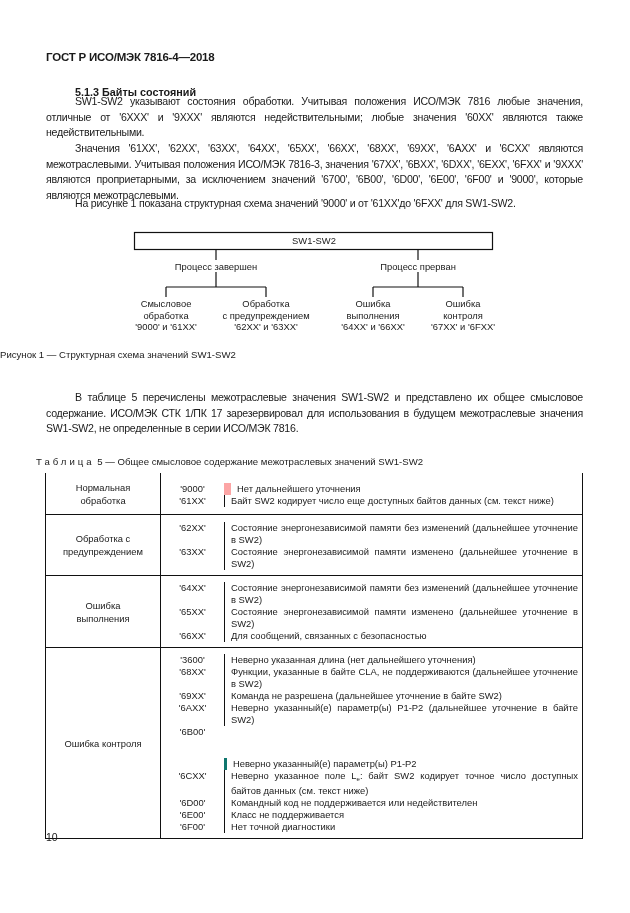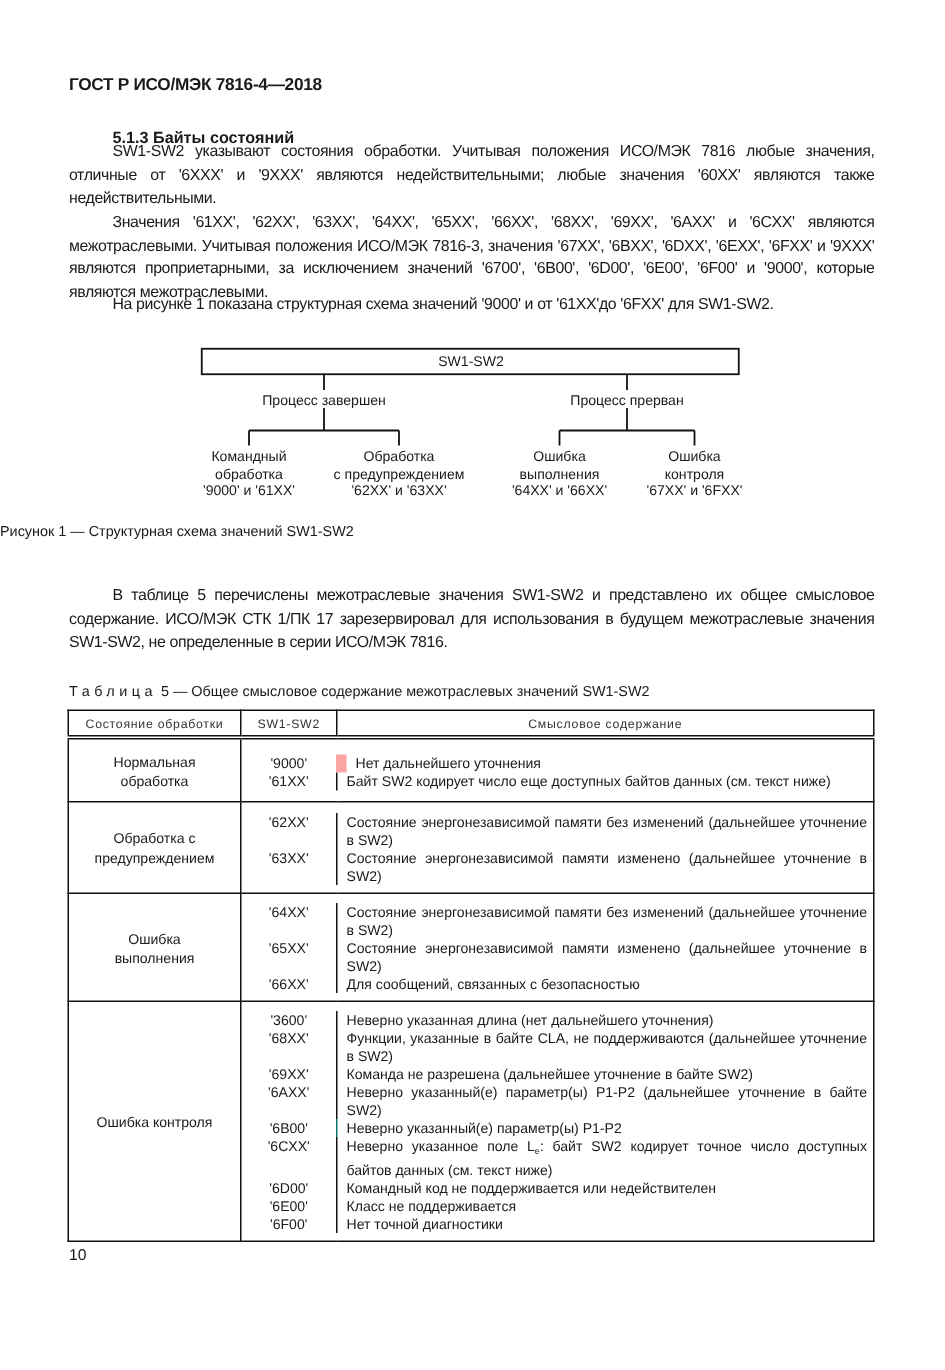--- a/index.html
+++ b/index.html
@@ -9,21 +9,21 @@
   .header { left: 46px; top: 51px; font-size: 11.5px; font-weight: bold; letter-spacing: -0.2px; }
   .para { left: 46px; width: 537px; font-size: 10.6px; line-height: 15.6px; text-align: justify; letter-spacing: -0.25px; }
   .para .ind { display: inline-block; width: 29px; }
   .sec-title { left: 75px; top: 86px; font-size: 10.8px; font-weight: bold; }
   
   .diagram { left: 0; top: 0; width: 630px; height: 370px; pointer-events: none; }
   .diagram svg { position: absolute; left: 0; top: 0; }
   .dlabel { position: absolute; font-size: 9.4px; text-align: center; line-height: 11.5px; white-space: nowrap; transform: translateX(-50%); }
   .caption { left: 0; width: 630px; top: 349px; font-size: 9.6px; }
   
-  .tcaption { left: 46px; top: 456px; font-size: 9.6px; }
+  .tcaption { left: 36px; top: 456px; font-size: 9.6px; }
   .tcaption .sp { letter-spacing: 3px; }
   table.t { position: absolute; left: 45px; top: 473px; width: 538px; border-collapse: collapse; font-size: 9.4px; }
   table.t td, table.t th { border-left: 1px solid #111; border-right: 1px solid #111; padding: 0; vertical-align: middle; }
   table.t th { font-weight: normal; font-size: 8.2px; letter-spacing: 0.5px; color: #333; height: 16px; border-top: 1px solid #111; border-bottom: 3px double #111; text-align: center; }
   table.t tr.row td { border-bottom: 1px solid #111; }
   .c1 { width: 114px; text-align: center; line-height: 13px; }
   .c2 { width: 63px; }
   .c3 { width: auto; }
   .lines { padding: 6px 0 5px 0; }
   .ln { display: flex; line-height: 12px; }
@@ -57,21 +57,21 @@
     <line x1="418" y1="272" x2="418" y2="287" stroke="#111" stroke-width="1.2"></line>
     <line x1="373" y1="287" x2="463" y2="287" stroke="#111" stroke-width="1.2"></line>
     <line x1="373" y1="287" x2="373" y2="297" stroke="#111" stroke-width="1.2"></line>
     <line x1="463" y1="287" x2="463" y2="297" stroke="#111" stroke-width="1.2"></line>
   </svg>
   <div class="dlabel" style="left:314px; top:235px;">SW1-SW2</div>
   <div class="dlabel" style="left:216px; top:261px;">Процесс завершен</div>
   <div class="dlabel" style="left:418px; top:261px;">Процесс прерван</div>
 
   <div class="dlabel" style="left:166px; top:298px;">
-    <div>Командный</div>
+    <div>Смысловое</div>
     <div>обработка</div>
     <div>'9000' и '61XX'</div>
   </div>
   <div class="dlabel" style="left:266px; top:298px;">
     <div>Обработка</div>
     <div>с предупреждением</div>
     <div>'62XX' и '63XX'</div>
   </div>
   <div class="dlabel" style="left:373px; top:298px;">
     <div>Ошибка</div>
@@ -86,25 +86,20 @@
 </div>
 
 <div class="abs caption">Рисунок 1 — Структурная схема значений SW1-SW2</div>
 
 <div class="abs para" style="top:390px;"><span class="ind"></span><span>В таблице 5 перечислены межотраслевые значения SW1-SW2 и представлено их общее смысловое содержание. ИСО/МЭК СТК 1/ПК 17 зарезервировал для использования в будущем межотраслевые значения SW1-SW2, не определенные в серии ИСО/МЭК 7816.</span></div>
 
 <div class="abs tcaption"><span class="sp">Таблица</span> <span>5</span><span> — Общее смысловое содержание межотраслевых значений SW1-SW2</span></div>
 
 <table class="t">
   <tbody>
-      <tr>
-    <th class="c1">Состояние обработки</th>
-    <th class="c2">SW1-SW2</th>
-    <th class="c3">Смысловое содержание</th>
-  </tr>
 
   <tr class="row">
     <td class="c1" style="height:41px;">
           <div style="width:80px;margin:0 auto;">Нормальная обработка</div>
         </td>
     <td colspan="2" style="padding:0; border-left:1px solid #111;">
       <div class="lines" style="padding-top:8px;">
         <div class="ln">
               <span class="code">'9000'</span>
               <span class="txt" style="border-left:7px solid #fca5a5;">Нет дальнейшего уточнения</span>
@@ -172,21 +167,21 @@
         <div class="ln">
               <span class="code">'69XX'</span>
               <span class="txt" style="border-left:1px solid #111;">Команда не разрешена (дальнейшее уточнение в байте SW2)</span>
             </div>
         <div class="ln">
               <span class="code">'6AXX'</span>
               <span class="txt" style="border-left:1px solid #111;">Неверно указанный(е) параметр(ы) P1-P2 (дальнейшее уточнение в байте SW2)</span>
             </div>
         <div class="ln">
               <span class="code">'6B00'</span>
-              <span class="txt" style="border-left:1px solid #0f766e;">Неверно указанный(е) параметр(ы) P1-P2</span>
+              <span class="txt" style="border-left:3px solid #0f766e;margin-top:32px;">Неверно указанный(е) параметр(ы) P1-P2</span>
             </div>
         <div class="ln">
               <span class="code">'6CXX'</span>
               <span class="txt" style="border-left:1px solid #111;"><span>Неверно указанное поле L</span><sub>e</sub><span>: байт SW2 кодирует точное число доступных байтов данных (см. текст ниже)</span></span>
             </div>
         <div class="ln">
               <span class="code">'6D00'</span>
               <span class="txt" style="border-left:1px solid #111;">Командный код не поддерживается или недействителен</span>
             </div>
         <div class="ln">

